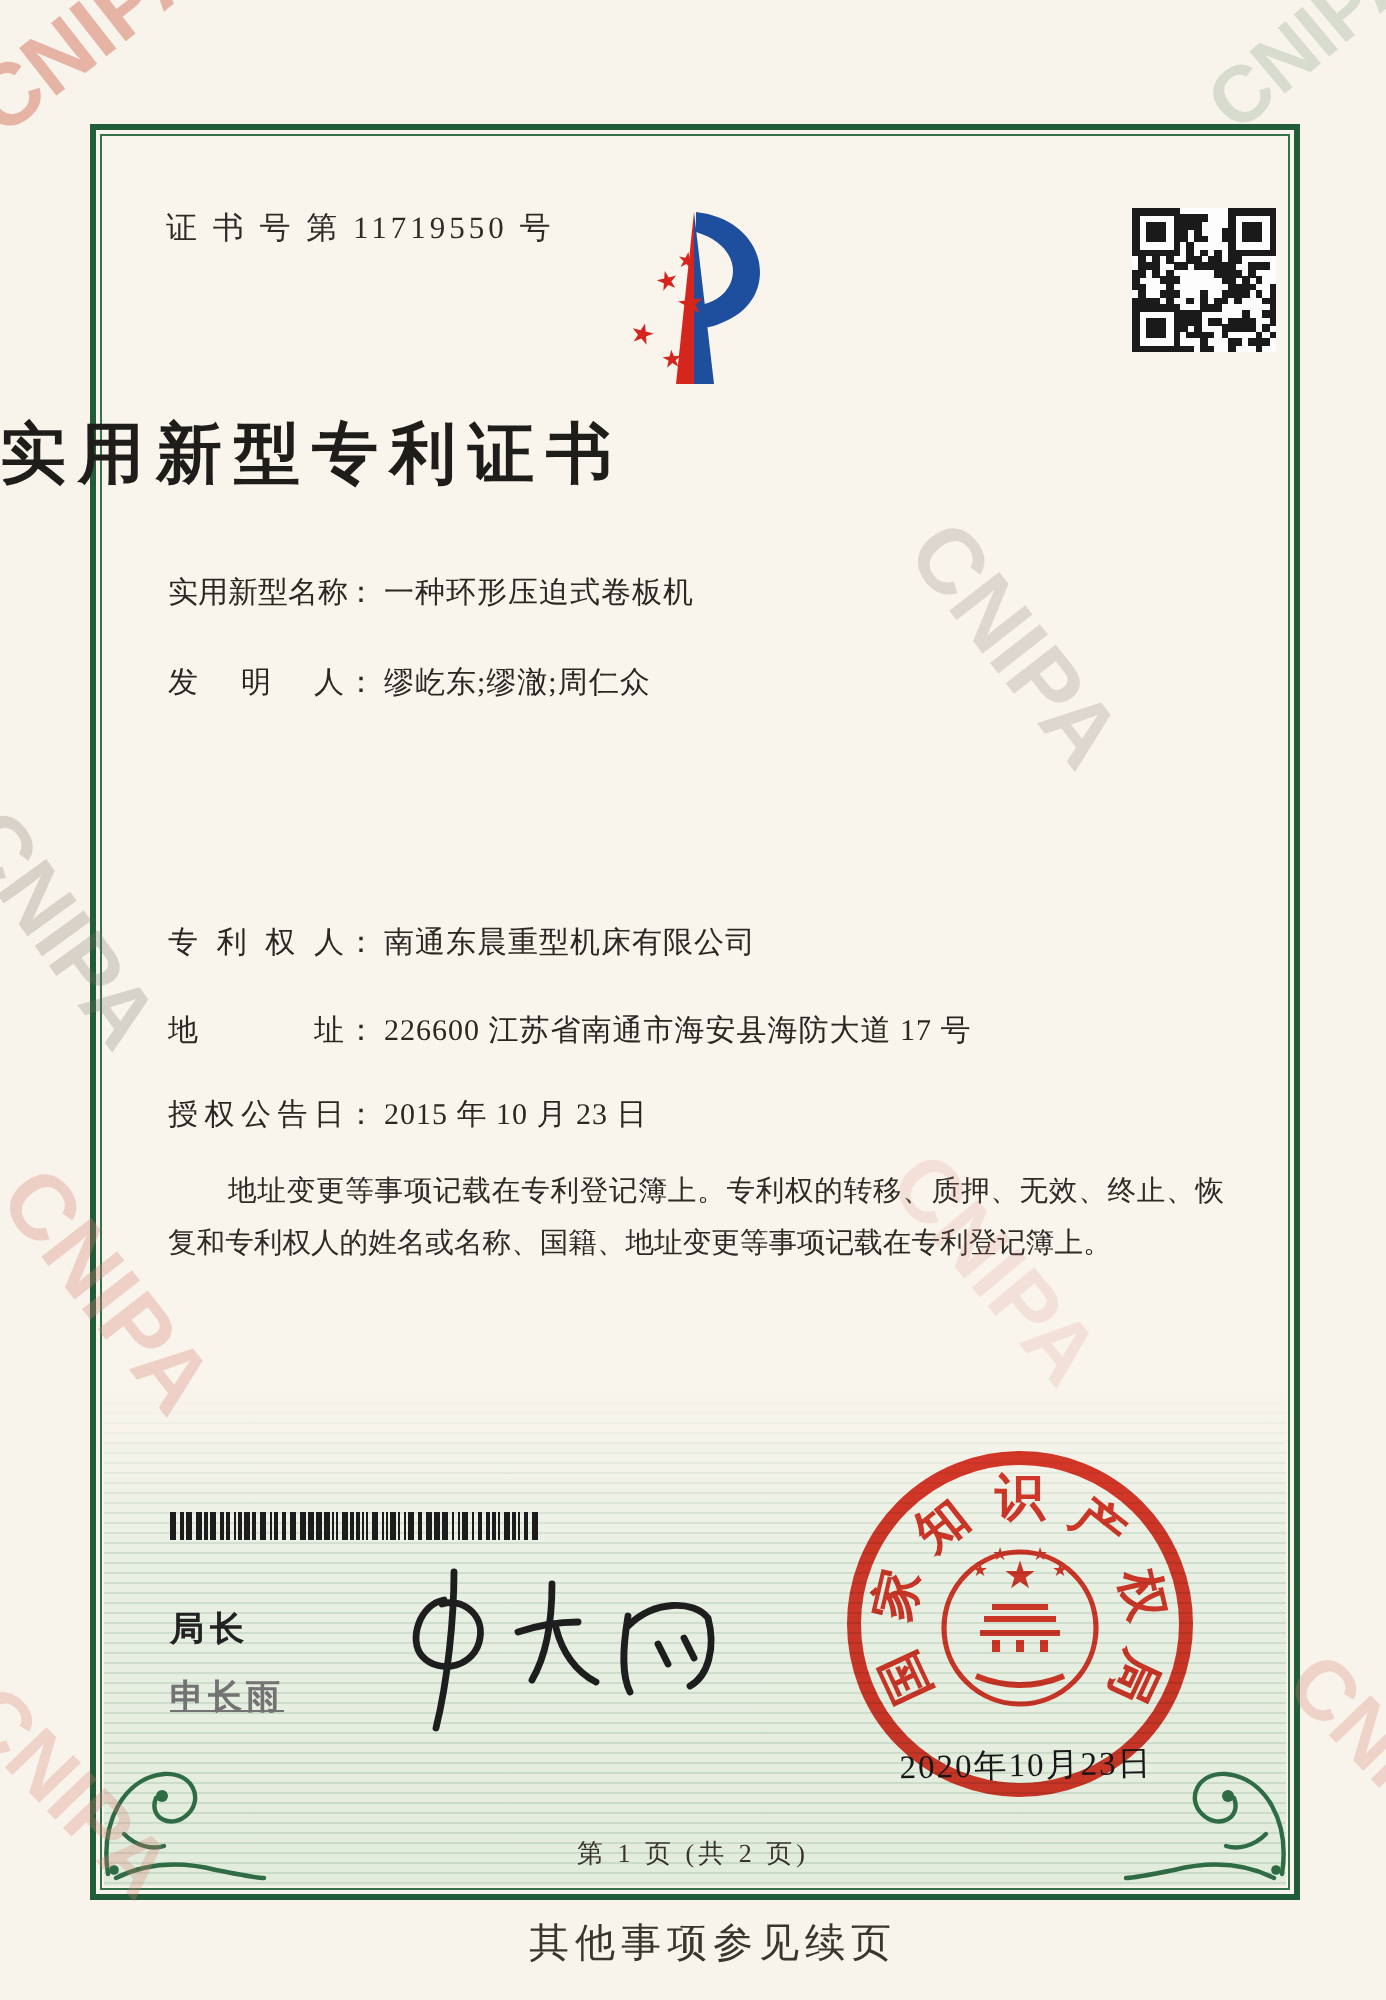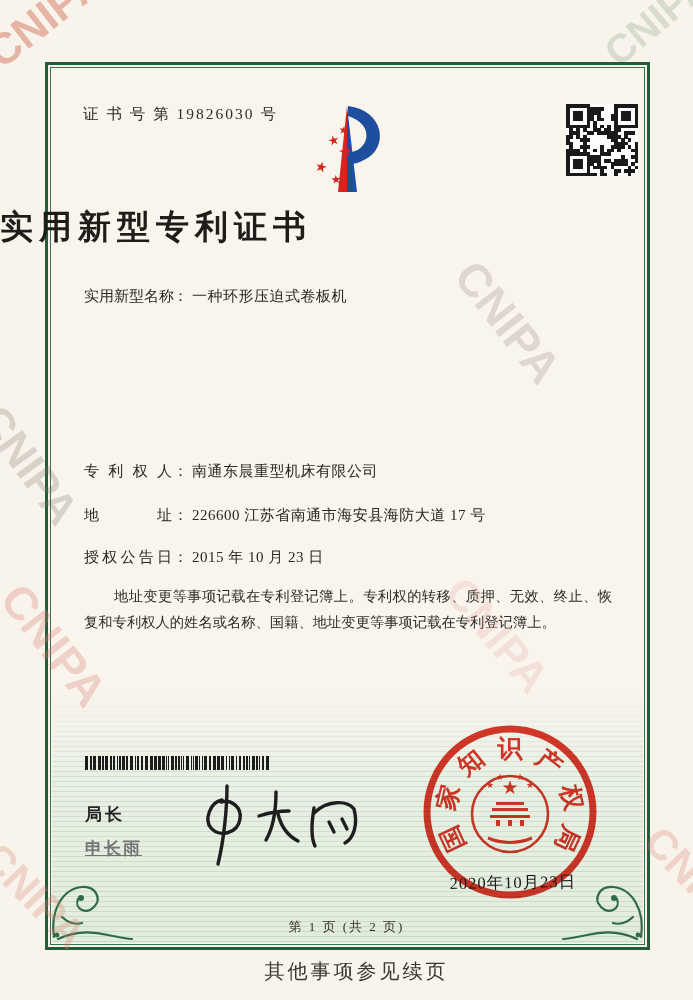--- a/index.html
+++ b/index.html
@@ -101,21 +101,21 @@
 
   <div class="wm wm1">CNIPA</div>
   <div class="wm wm2">CNIPA</div>
   <div class="wm wm3">CNIPA</div>
   <div class="wm wm4">CNIPA</div>
   <div class="wm wm5">CNIPA</div>
   <div class="wm wm6">CNIPA</div>
   <div class="wm wm7">CNIPA</div>
   <div class="wm wm8">CNIPA</div>
 
-  <div class="cert-no">证 书 号 第 19826030 号</div>
+  <div class="cert-no">证 书 号 第 11719550 号</div>
 
   <svg class="logo" width="122" height="98" viewBox="0 0 122 98">
     <path d="M62,6 C98,10 104,48 78,60 C72,63 68,64 64,64 L66,52 C84,48 88,24 62,16 Z" fill="#1d4f9e"></path>
     <polygon points="61,6 52,92 61,92" fill="#d6251d"></polygon>
     <polygon points="61,6 61,92 71,92" fill="#1d4f9e"></polygon>
     <text x="43" y="46" font-size="13" fill="#d6251d" transform="rotate(-14 43 46)">★</text>
     <text x="52" y="33" font-size="11" fill="#d6251d" transform="rotate(10 52 33)">★</text>
     <text x="53" y="58" font-size="16" fill="#d6251d" transform="rotate(-8 53 58)">★</text>
     <text x="28" y="70" font-size="14" fill="#d6251d" transform="rotate(14 28 70)">★</text>
     <text x="45" y="84" font-size="12" fill="#d6251d" transform="rotate(-5 45 84)">★</text>
@@ -357,20 +357,23 @@
       <div class="m" style="left: 37.7px; top: 68.6px; width: 3.72857px; height: 3.72857px;"></div>
       <div class="m" style="left: 48px; top: 68.6px; width: 3.72857px; height: 3.72857px;"></div>
       <div class="m" style="left: 61.7px; top: 68.6px; width: 3.72857px; height: 3.72857px;"></div>
     </div>
 
   <div class="title">实用新型专利证书</div>
 
   <div class="row" style="top:287px">
     <span class="f-label">实用新型名称</span><span class="colon">：</span><span class="f-value">一种环形压迫式卷板机</span>
   </div>
+  <div class="row" style="top:332px">
+    <span class="f-label">发明人</span><span class="colon">：</span><span class="f-value">缪屹东;缪澈;周仁众</span>
+  </div>
   <div class="row" style="top:462px">
     <span class="f-label">专利权人</span><span class="colon">：</span><span class="f-value">南通东晨重型机床有限公司</span>
   </div>
   <div class="row" style="top:506px">
     <span class="f-label">地址</span><span class="colon">：</span><span class="f-value">226600 江苏省南通市海安县海防大道 17 号</span>
   </div>
   <div class="row" style="top:548px">
     <span class="f-label">授权公告日</span><span class="colon">：</span><span class="f-value">2015 年 10 月 23 日</span>
   </div>
 

